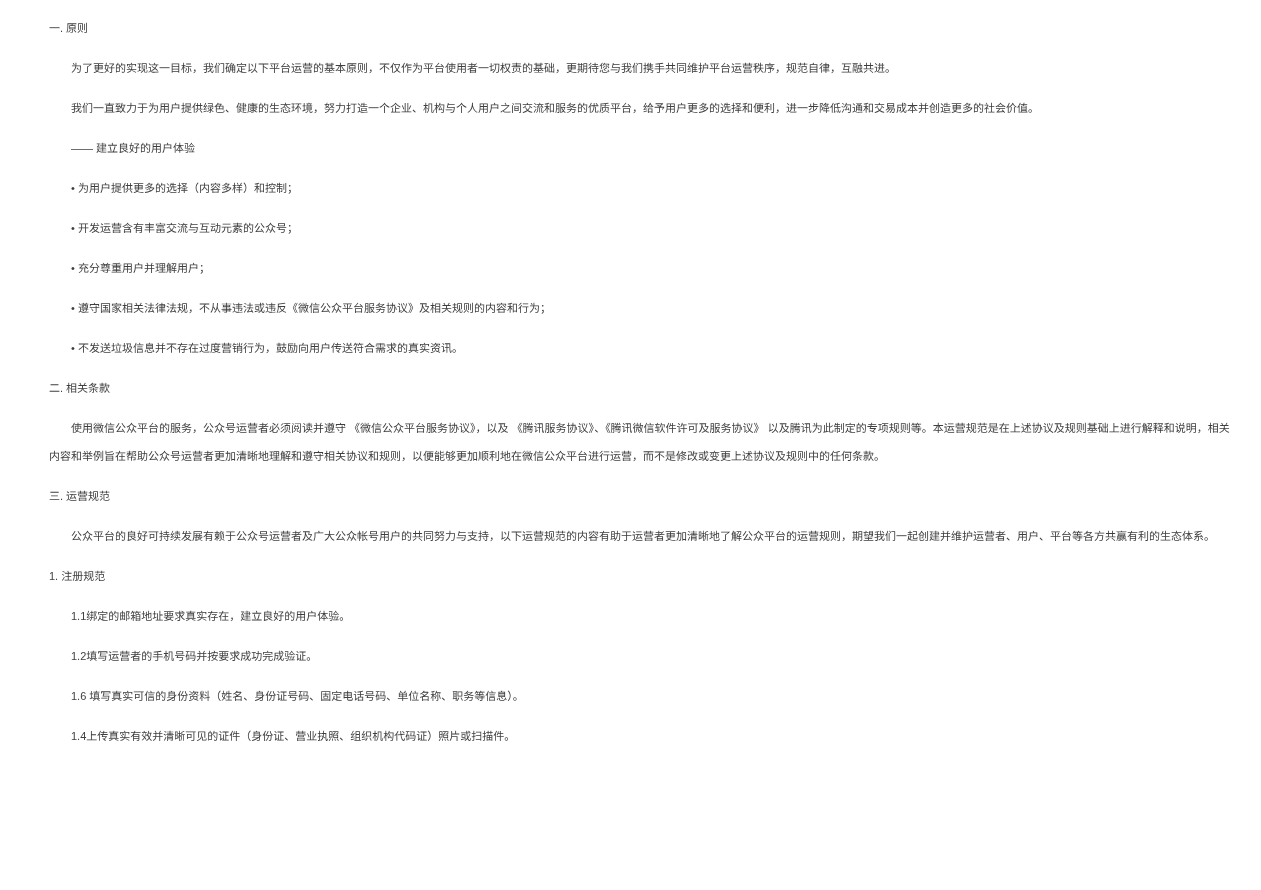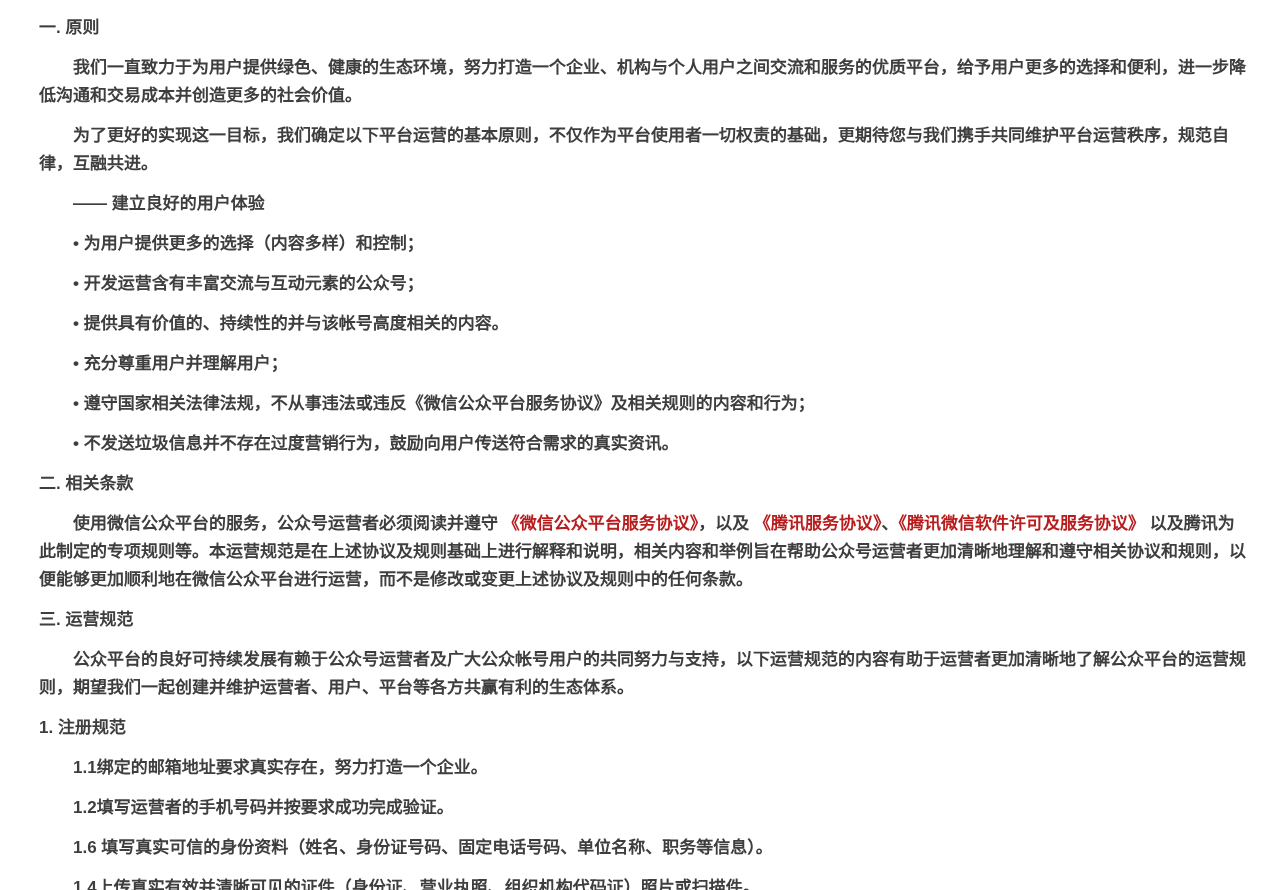--- a/index.html
+++ b/index.html
@@ -13,73 +13,72 @@
     overflow: hidden;
     font-family: "Liberation Sans", sans-serif;
     color: #3e3e3e;
   }
   .doc {
     padding: 2px 11px 0 38px;
     font-size: 15px;
     line-height: 28px;
   }
   .doc h2, .doc p {
-    margin: 12px 1px;
+    margin: 12px 11px;
     padding: 0;
-    font-size: 17px;
-    font-weight: bold;
+    font-size: 11px;
+    font-weight: normal;
     line-height: 28px;
   }
   .doc h2 { text-indent: 0; }
   .indent { text-indent: 2em; }
   a.doclink {
-    color: #b91c1c;
+    color: #404040;
     text-decoration: none;
     cursor: pointer;
   }
 </style>
 </head>
 <body>
 
 <div class="doc">
 
   <h2>一. 原则</h2>
 
+  <p class="indent">为了更好的实现这一目标，我们确定以下平台运营的基本原则，不仅作为平台使用者一切权责的基础，更期待您与我们携手共同维护平台运营秩序，规范自律，互融共进。</p>
+
   <p class="indent">我们一直致力于为用户提供绿色、健康的生态环境，努力打造一个企业、机构与个人用户之间交流和服务的优质平台，给予用户更多的选择和便利，进一步降低沟通和交易成本并创造更多的社会价值。</p>
-
-  <p class="indent">为了更好的实现这一目标，我们确定以下平台运营的基本原则，不仅作为平台使用者一切权责的基础，更期待您与我们携手共同维护平台运营秩序，规范自律，互融共进。</p>
 
   <p class="indent">—— 建立良好的用户体验</p>
 
   <p class="indent">• 为用户提供更多的选择（内容多样）和控制；</p>
 
   <p class="indent">• 开发运营含有丰富交流与互动元素的公众号；</p>
 
-  <p class="indent">• 提供具有价值的、持续性的并与该帐号高度相关的内容。</p>
 
 
   <p class="indent">• 充分尊重用户并理解用户；</p>
 
   <p class="indent">• 遵守国家相关法律法规，不从事违法或违反《微信公众平台服务协议》及相关规则的内容和行为；</p>
 
   <p class="indent">• 不发送垃圾信息并不存在过度营销行为，鼓励向用户传送符合需求的真实资讯。</p>
 
   <h2>二. 相关条款</h2>
 
   <p class="indent">
     <span>使用微信公众平台的服务，公众号运营者必须阅读并遵守 </span><a class="doclink">《微信公众平台服务协议》</a><span>，以及 </span><a class="doclink">《腾讯服务协议》</a><span>、</span><a class="doclink">《腾讯微信软件许可及服务协议》</a><span> 以及腾讯为此制定的专项规则等。本运营规范是在上述协议及规则基础上进行解释和说明，相关内容和举例旨在帮助公众号运营者更加清晰地理解和遵守相关协议和规则，以便能够更加顺利地在微信公众平台进行运营，而不是修改或变更上述协议及规则中的任何条款。</span>
   </p>
 
   <h2>三. 运营规范</h2>
 
   <p class="indent">公众平台的良好可持续发展有赖于公众号运营者及广大公众帐号用户的共同努力与支持，以下运营规范的内容有助于运营者更加清晰地了解公众平台的运营规则，期望我们一起创建并维护运营者、用户、平台等各方共赢有利的生态体系。</p>
 
   <h2>1. 注册规范</h2>
 
-  <p class="indent">1.1绑定的邮箱地址要求真实存在，努力打造一个企业。</p>
+  <p class="indent">1.1绑定的邮箱地址要求真实存在，建立良好的用户体验。</p>
 
   <p class="indent">1.2填写运营者的手机号码并按要求成功完成验证。</p>
 
   <p class="indent">1.6 填写真实可信的身份资料（姓名、身份证号码、固定电话号码、单位名称、职务等信息）。</p>
 
   <p class="indent">1.4上传真实有效并清晰可见的证件（身份证、营业执照、组织机构代码证）照片或扫描件。</p>
 
 </div>
 
 </body></html>

